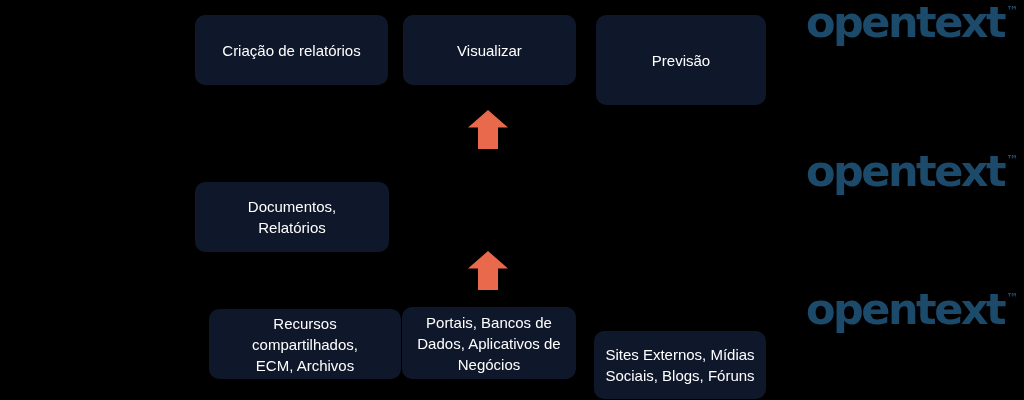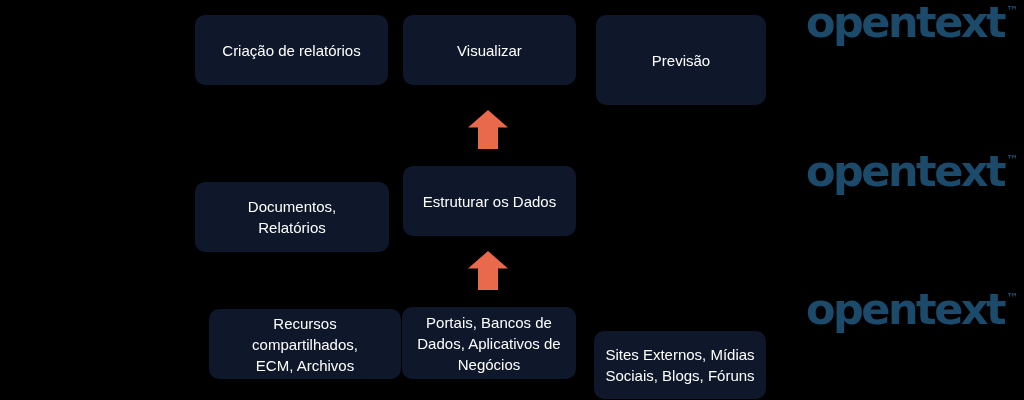--- a/index.html
+++ b/index.html
@@ -93,21 +93,20 @@
   <div class="box r1c3">Previsão</div>
 
   <div class="arrow arrow-1">
     <svg width="40" height="39" viewBox="0 0 40 39" xmlns="http://www.w3.org/2000/svg">
       <polygon points="20,0 40,17.5 30,17.5 30,39 10,39 10,17.5 0,17.5" fill="#E8694B"></polygon>
     </svg>
   </div>
 
   <div class="box r2c1">Documentos,
 Relatórios</div>
-  <div class="box r2c2">Estruturar os Dados</div>
 
   <div class="arrow arrow-2">
     <svg width="40" height="39" viewBox="0 0 40 39" xmlns="http://www.w3.org/2000/svg">
       <polygon points="20,0 40,17.5 30,17.5 30,39 10,39 10,17.5 0,17.5" fill="#E8694B"></polygon>
     </svg>
   </div>
 
   <div class="box r3c1">Recursos
 compartilhados,
 ECM, Archivos</div>

